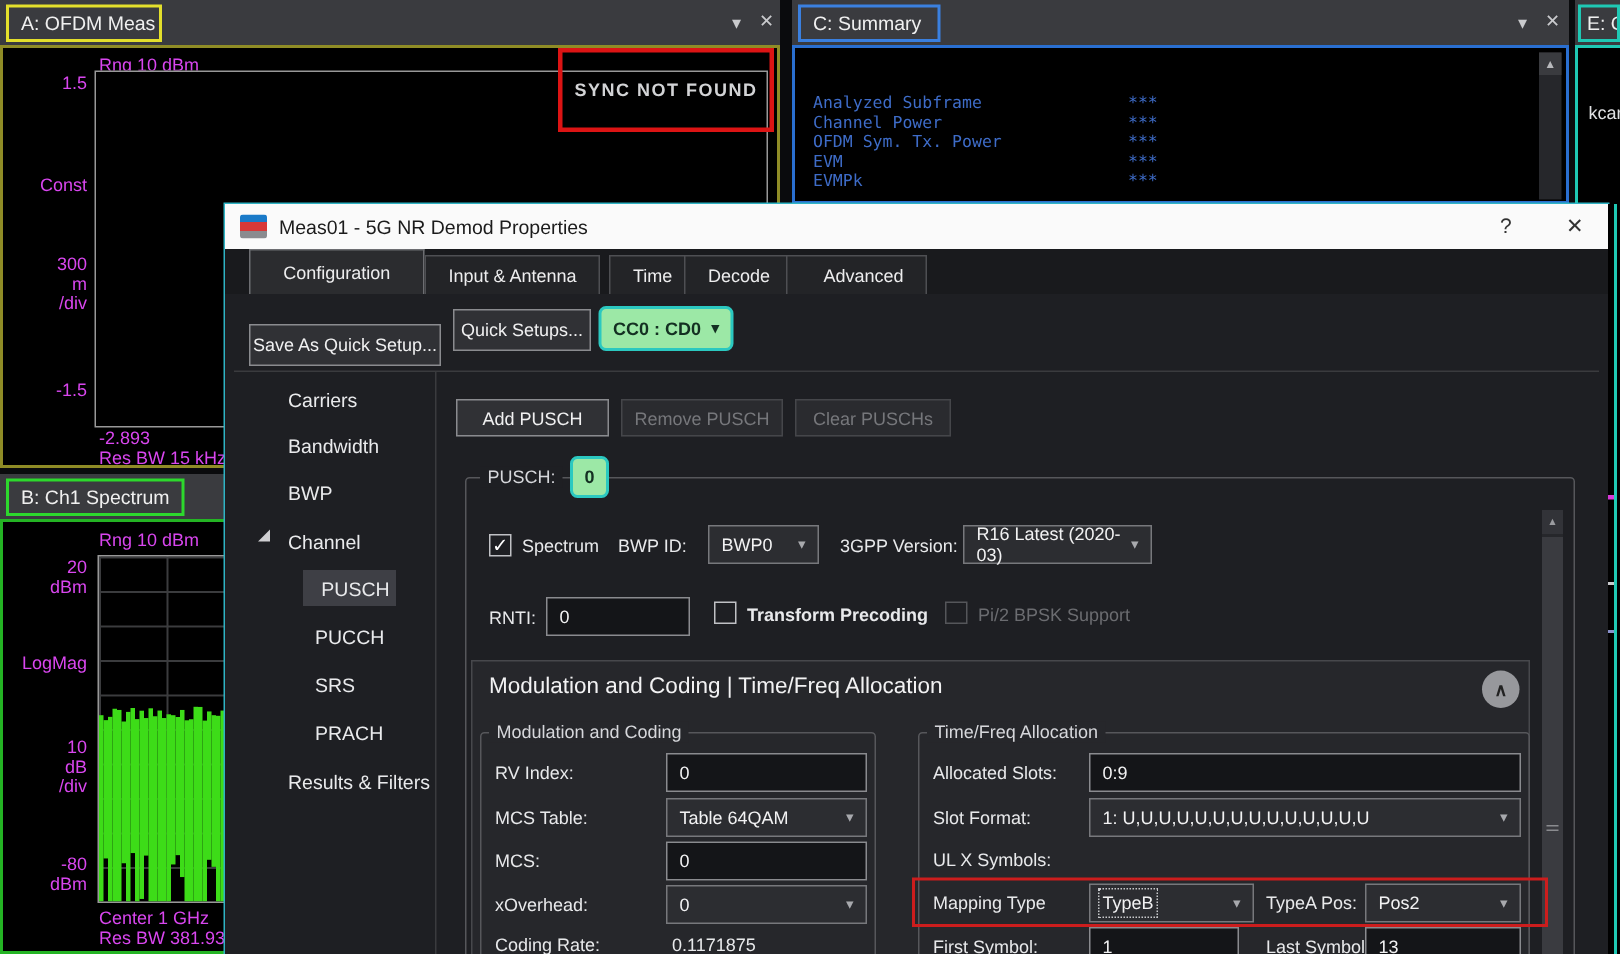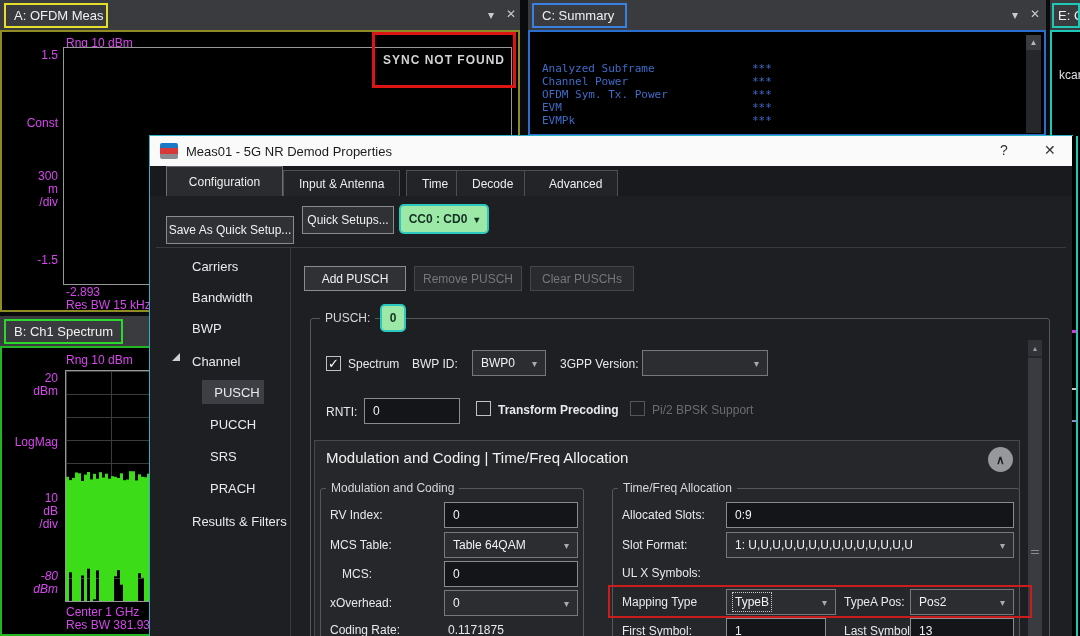--- a/index.html
+++ b/index.html
@@ -240,21 +240,21 @@
             <rect x="441" y="102.5" width="3" height="117.8" fill="#3ddc18"></rect>
             <rect x="444" y="103.9" width="3" height="102.2" fill="#3ddc18"></rect>
           </svg>
       </div>
       <div class="abs plotlbl rt" style="left:6px;top:24px;white-space:pre-line;">20
 dBm</div>
       <div class="abs plotlbl rt" style="left:6px;top:88px;">LogMag</div>
       <div class="abs plotlbl rt" style="left:6px;top:144px;white-space:pre-line;">10
 dB
 /div</div>
-      <div class="abs plotlbl rt" style="left:6px;top:222px;white-space:pre-line;font-style:italic;">-80
+      <div class="abs plotlbl rt" style="left:6px;top:222px;white-space:pre-line;">-80
 dBm</div>
       <div class="abs plotlbl" style="left:64px;top:258px;">Center 1 GHz</div>
       <div class="abs plotlbl" style="left:64px;top:271px;">Res BW 381.93</div>
     </div>
   </div>
 
   <div class="abs" style="left:528px;top:0;width:518px;height:136px;">
     <div class="abs mwin-title" style="left:0;top:0;width:518px;height:30px;">
       <span class="t">C: Summary</span>
     </div>
@@ -388,20 +388,21 @@
         <span>✓</span>
       </div>
     <span class="abs lbl" style="left:198px;top:221px;">Spectrum</span>
     <span class="abs lbl" style="left:262px;top:221px;">BWP ID:</span>
     <div class="abs dd" style="left:322px;top:214px;width:74px;height:26px;">
       <span>BWP0</span>
         <span class="arr">▾</span>
     </div>
     <span class="abs lbl" style="left:410px;top:221px;">3GPP Version:</span>
     <div class="abs dd" style="left:492px;top:214px;width:126px;height:26px;">
+      <span>R16 Latest (2020-03)</span>
         <span class="arr">▾</span>
     </div>
 
     <span class="abs lbl" style="left:176px;top:269px;">RNTI:</span>
     <div class="abs inp" style="left:214px;top:262px;width:96px;height:26px;">
         <span>0</span>
       </div>
     <div class="abs cb" style="left:326px;top:265px;"></div>
     <span class="abs lbl" style="left:348px;top:267px;font-weight:bold;">Transform Precoding</span>
     <div class="abs cb dis" style="left:480px;top:265px;"></div>
@@ -417,21 +418,21 @@
     <span class="abs legend" style="left:176px;top:345px;background:#26272b;">Modulation and Coding</span>
     <span class="abs lbl" style="left:180px;top:372px;">RV Index:</span>
     <div class="abs inp" style="left:294px;top:366px;width:134px;height:26px;">
         <span>0</span>
       </div>
     <span class="abs lbl" style="left:180px;top:402px;">MCS Table:</span>
     <div class="abs dd" style="left:294px;top:396px;width:134px;height:26px;">
       <span>Table 64QAM</span>
         <span class="arr">▾</span>
     </div>
-    <span class="abs lbl" style="left:192px;top:431px;">MCS:</span>
+    <span class="abs lbl" style="left:180px;top:431px;">MCS:</span>
     <div class="abs inp" style="left:294px;top:425px;width:134px;height:26px;">
         <span>0</span>
       </div>
     <span class="abs lbl" style="left:180px;top:460px;">xOverhead:</span>
     <div class="abs dd" style="left:294px;top:454px;width:134px;height:26px;">
       <span>0</span>
         <span class="arr">▾</span>
     </div>
     <span class="abs lbl" style="left:180px;top:487px;">Coding Rate:</span>
     <span class="abs lbl" style="left:298px;top:487px;">0.1171875</span>

